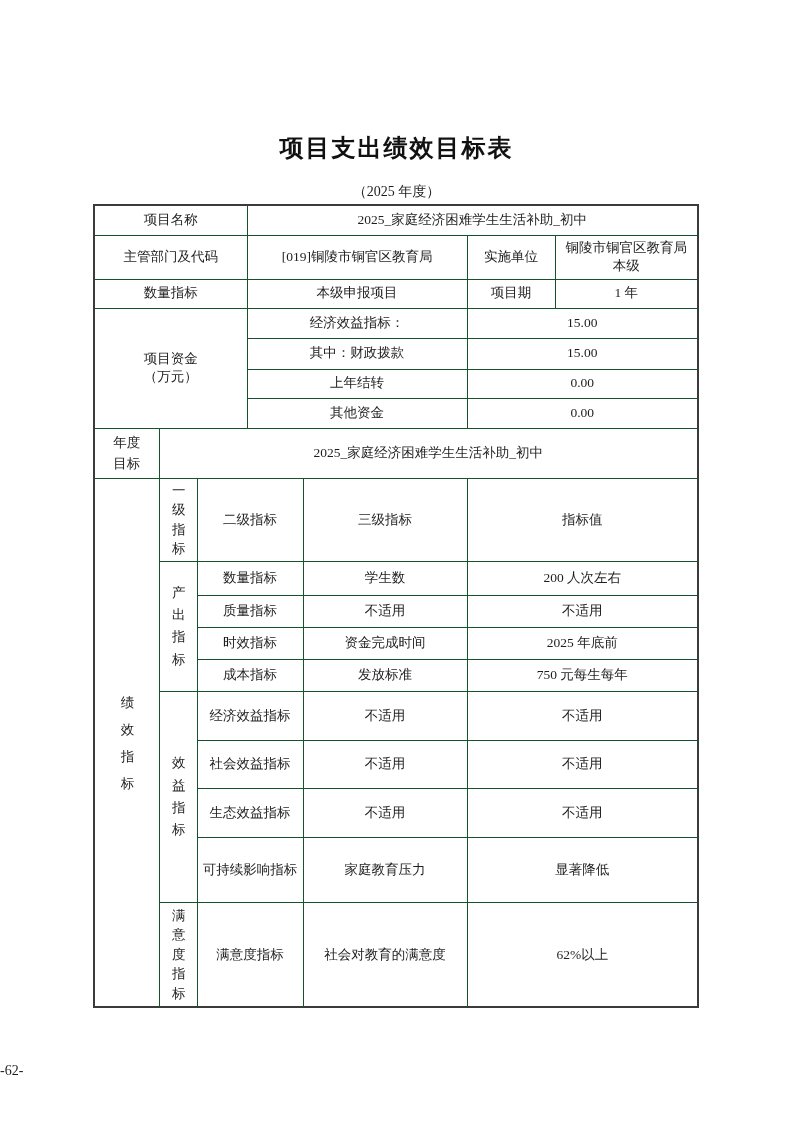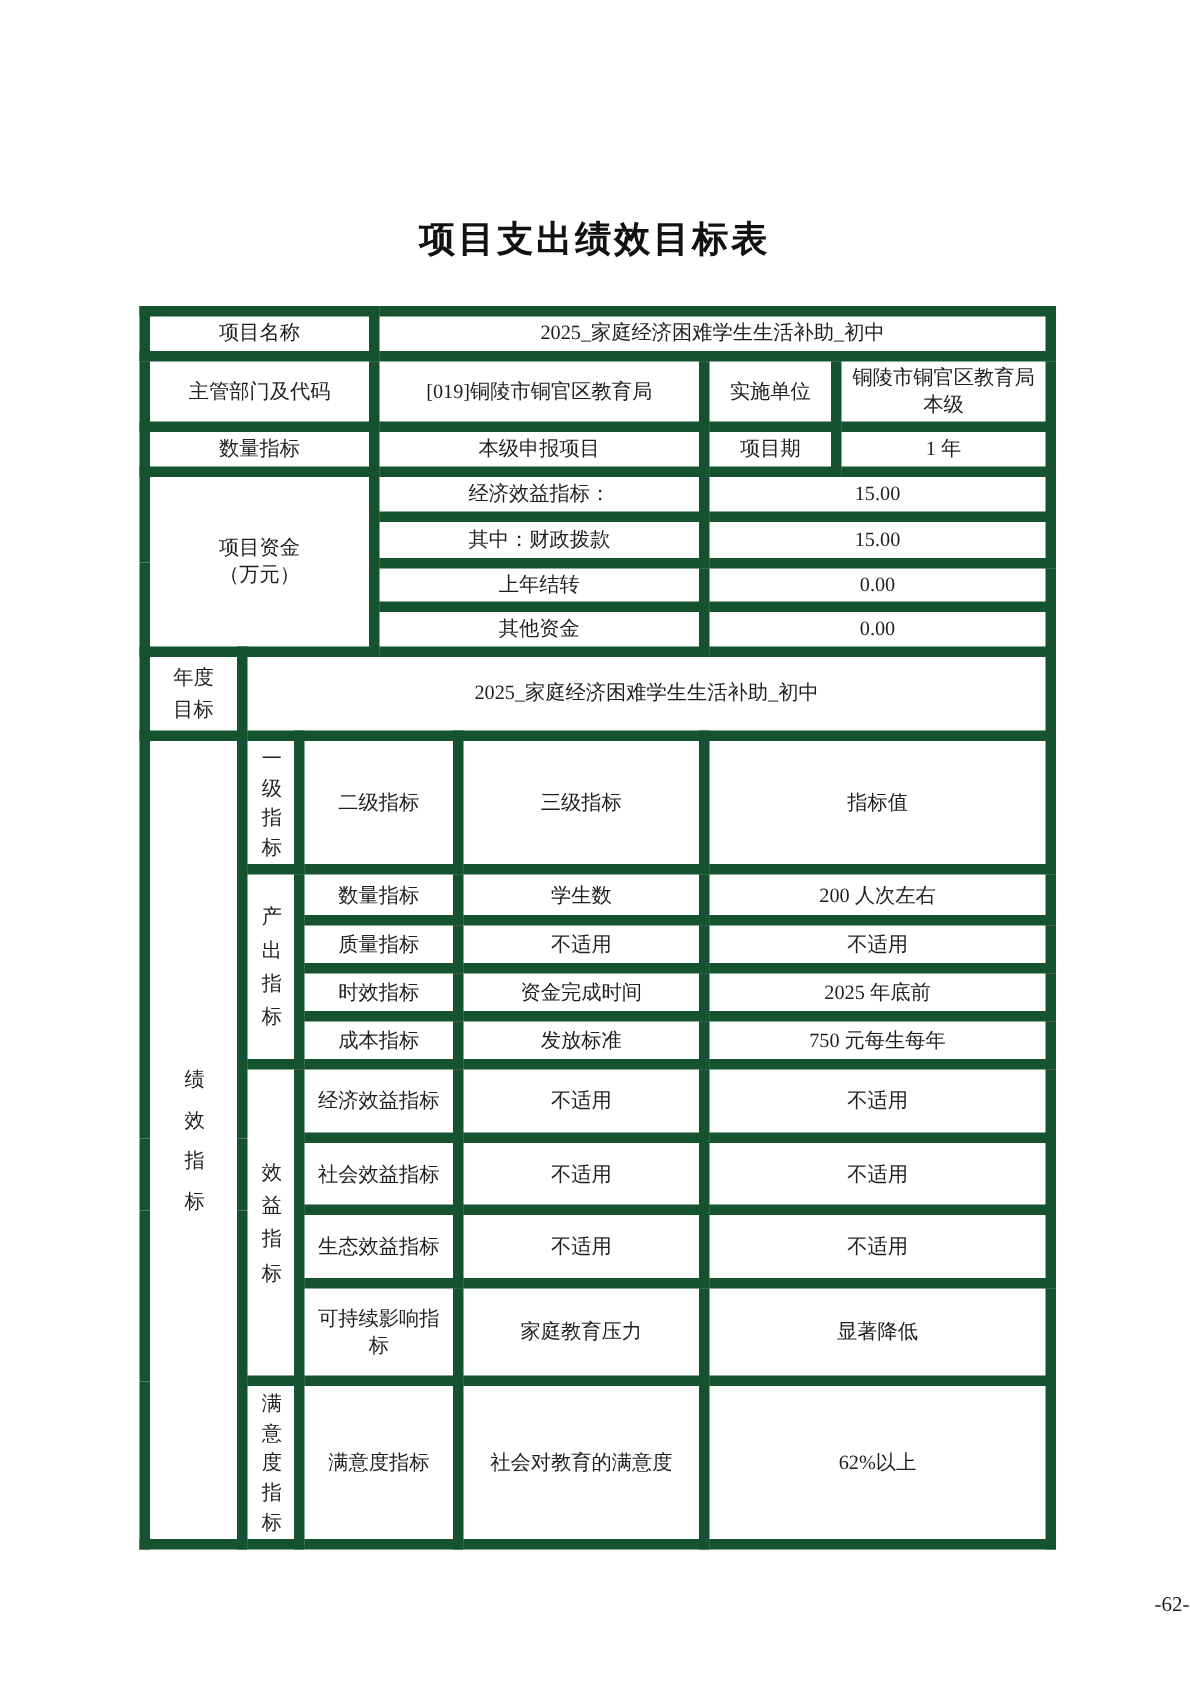--- a/index.html
+++ b/index.html
@@ -19,21 +19,21 @@
     top: 104px;
     font-family: "Liberation Sans", "DejaVu Sans", sans-serif;
     font-weight: 700;
     font-size: 17px;
     letter-spacing: 0.5px;
     color: #111;
   }
   .table-title {
     position: absolute;
     left: 0;
-    top: 143px;
+    top: 132px;
     width: 100%;
     text-align: center;
     font-family: "Liberation Sans", "DejaVu Sans", sans-serif;
     font-weight: 700;
     font-size: 24px;
     letter-spacing: 2px;
     color: #111;
   }
   .subtitle {
     position: absolute;
@@ -47,21 +47,21 @@
   table.perf {
     position: absolute;
     left: 93px;
     top: 204px;
     width: 604px;
     border-collapse: collapse;
     table-layout: fixed;
     border: 2px solid #3b3b3b;
   }
   table.perf td {
-    border: 7px solid #14532d;
+    border: 1px solid #14532d;
     font-size: 13.5px;
     line-height: 1.35;
     text-align: center;
     vertical-align: middle;
     padding: 2px 4px;
     overflow: hidden;
   }
   
   .vt      { width: 1.1em; margin: 0 auto; word-break: break-all; line-height: 1.65; text-align: right; }
   .vt-tight{ line-height: 1.45; }
@@ -71,31 +71,32 @@
   td.al  { text-align: left; padding-left: 9px; }
   td.al2 { text-align: left; padding-left: 27px; }
   td.ar  { text-align: right; padding-right: 8px; }
   td.c2col { padding: 0 10px; }
   td.wrapcell { padding: 2px 4px; }
   .page-number {
     position: absolute;
     left: 0;
     top: 1063px;
     width: 100%;
-    text-align: right;
+    text-align: left;
     font-size: 14px;
     color: #1e1e1e;
   }
 </style>
 </head>
 <body>
 
 <div class="page">
 
   <div class="table-title">项目支出绩效目标表</div>
+  <div class="subtitle">（2025 年度）</div>
 
   <table class="perf">
     <colgroup>
       <col style="width:65px">
         <col style="width:38px">
         <col style="width:50px">
       <col style="width:56px">
         <col style="width:164px">
         <col style="width:88px">
         <col style="width:143px">

